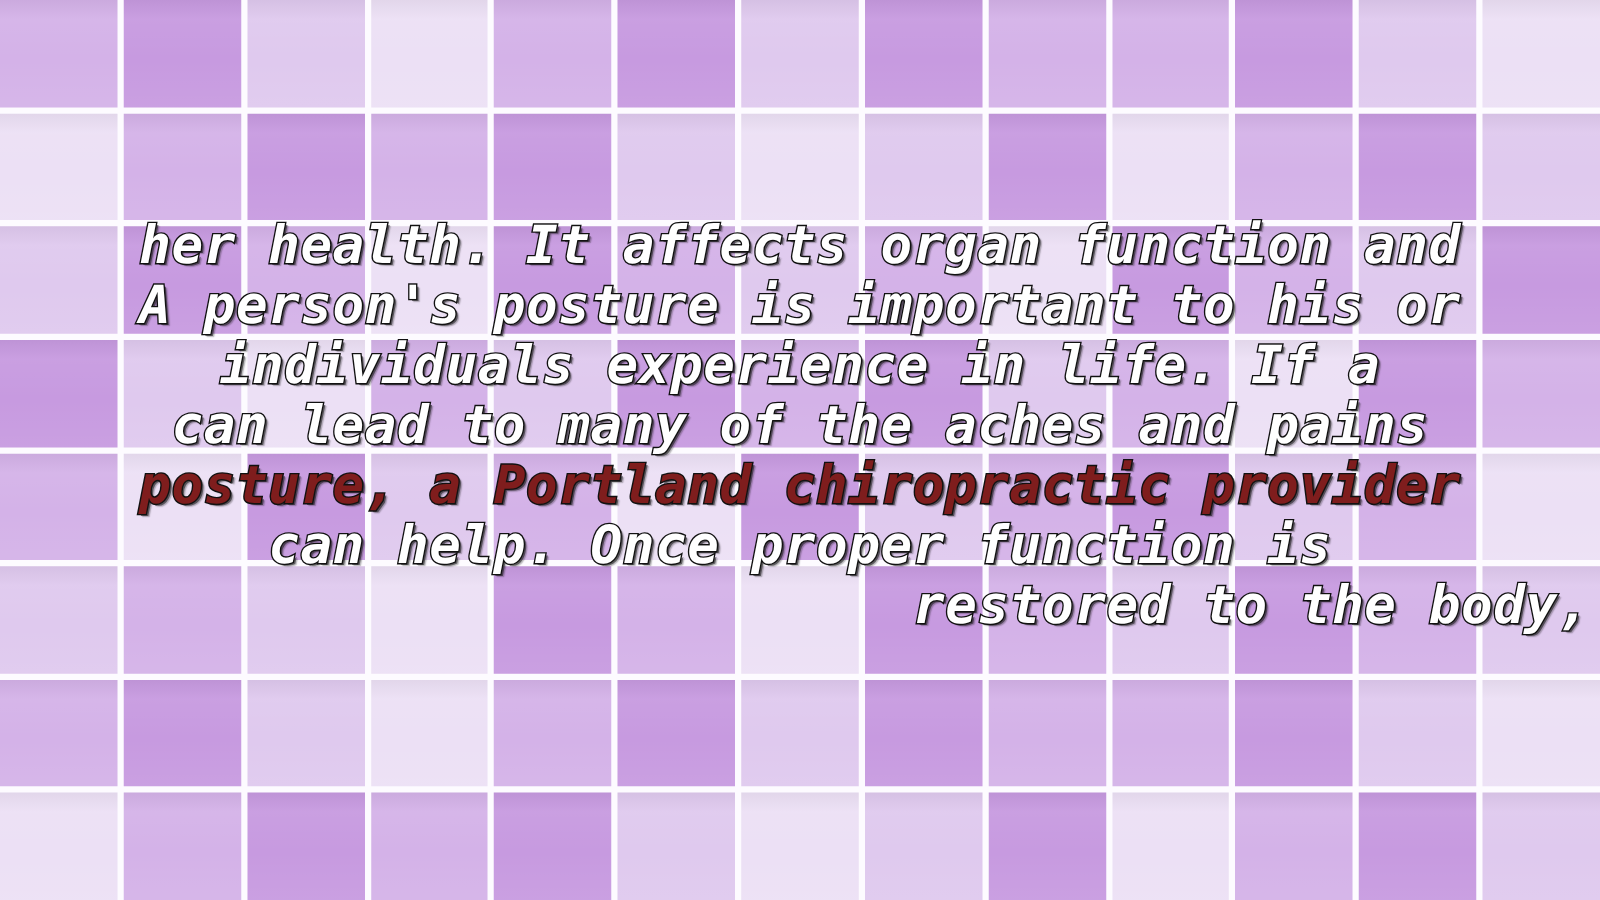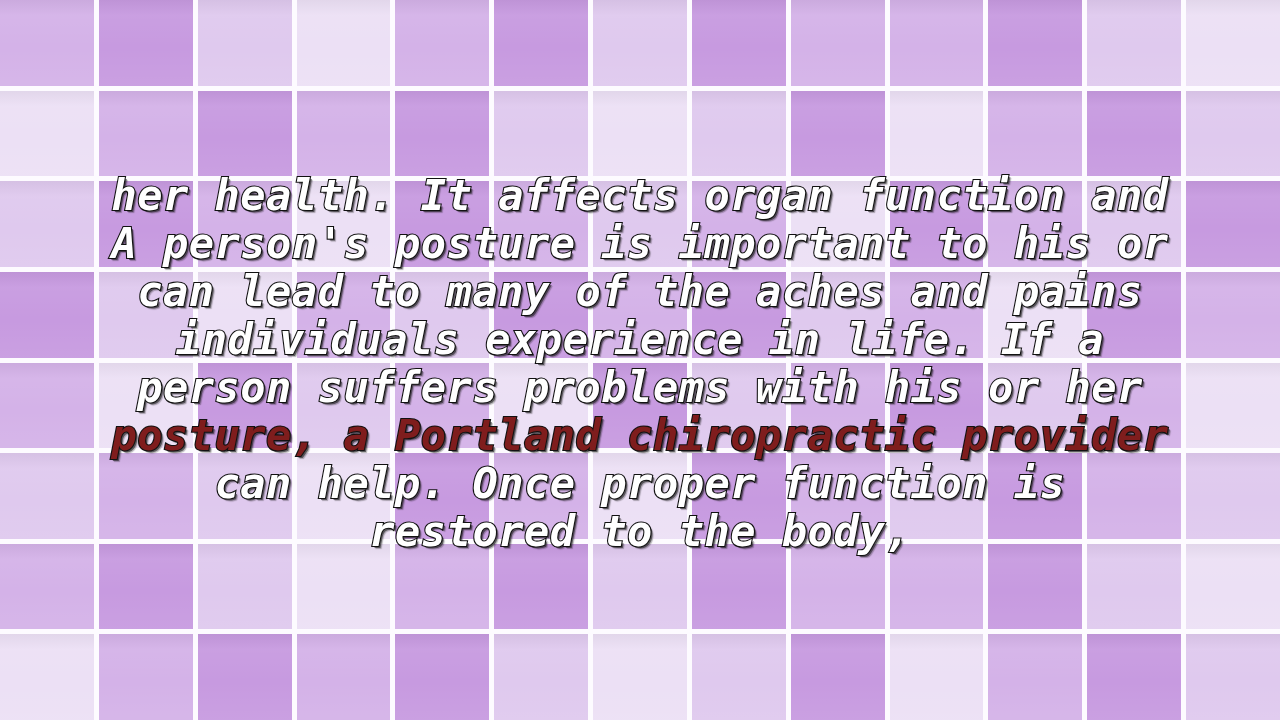--- a/index.html
+++ b/index.html
@@ -187,21 +187,20 @@
       <div class="tile" style="background-color: rgb(199, 154, 224);"></div>
       <div class="tile" style="background-color: rgb(236, 224, 245);"></div>
       <div class="tile" style="background-color: rgb(212, 178, 232);"></div>
       <div class="tile" style="background-color: rgb(199, 154, 224);"></div>
       <div class="tile" style="background-color: rgb(223, 201, 238);"></div>
     </div>
 
   <div id="quote-block">
       <span class="quote-line" style="color: rgb(255, 255, 255); -webkit-text-stroke-color: rgb(17, 17, 17);">her health. It affects organ function and</span>
       <span class="quote-line" style="color: rgb(255, 255, 255); -webkit-text-stroke-color: rgb(17, 17, 17);">A person's posture is important to his or</span>
+      <span class="quote-line" style="color: rgb(255, 255, 255); -webkit-text-stroke-color: rgb(17, 17, 17);">individuals experience in life. If a</span>
       <span class="quote-line" style="color: rgb(255, 255, 255); -webkit-text-stroke-color: rgb(17, 17, 17);">can lead to many of the aches and pains</span>
-      <span class="quote-line" style="color: rgb(255, 255, 255); -webkit-text-stroke-color: rgb(17, 17, 17);">individuals experience in life. If a</span>
-      <span class="quote-line" style="color: rgb(255, 255, 255); -webkit-text-stroke-color: rgb(17, 17, 17);">person suffers problems with his or her</span>
       <span class="quote-line" style="color: #7f1d1d; -webkit-text-stroke-color: rgb(17, 17, 17);">posture, a Portland chiropractic provider</span>
       <span class="quote-line" style="color: rgb(255, 255, 255); -webkit-text-stroke-color: rgb(17, 17, 17);">can help. Once proper function is</span>
-      <span class="quote-line" style="color: rgb(255, 255, 255); -webkit-text-stroke-color: rgb(17, 17, 17);">restored to the body,</span>
+      <span class="quote-line" style="color: rgb(255, 255, 255); text-align: right; -webkit-text-stroke-color: rgb(17, 17, 17);">restored to the body,</span>
     </div>
 
 </div>
 
 </body></html>

